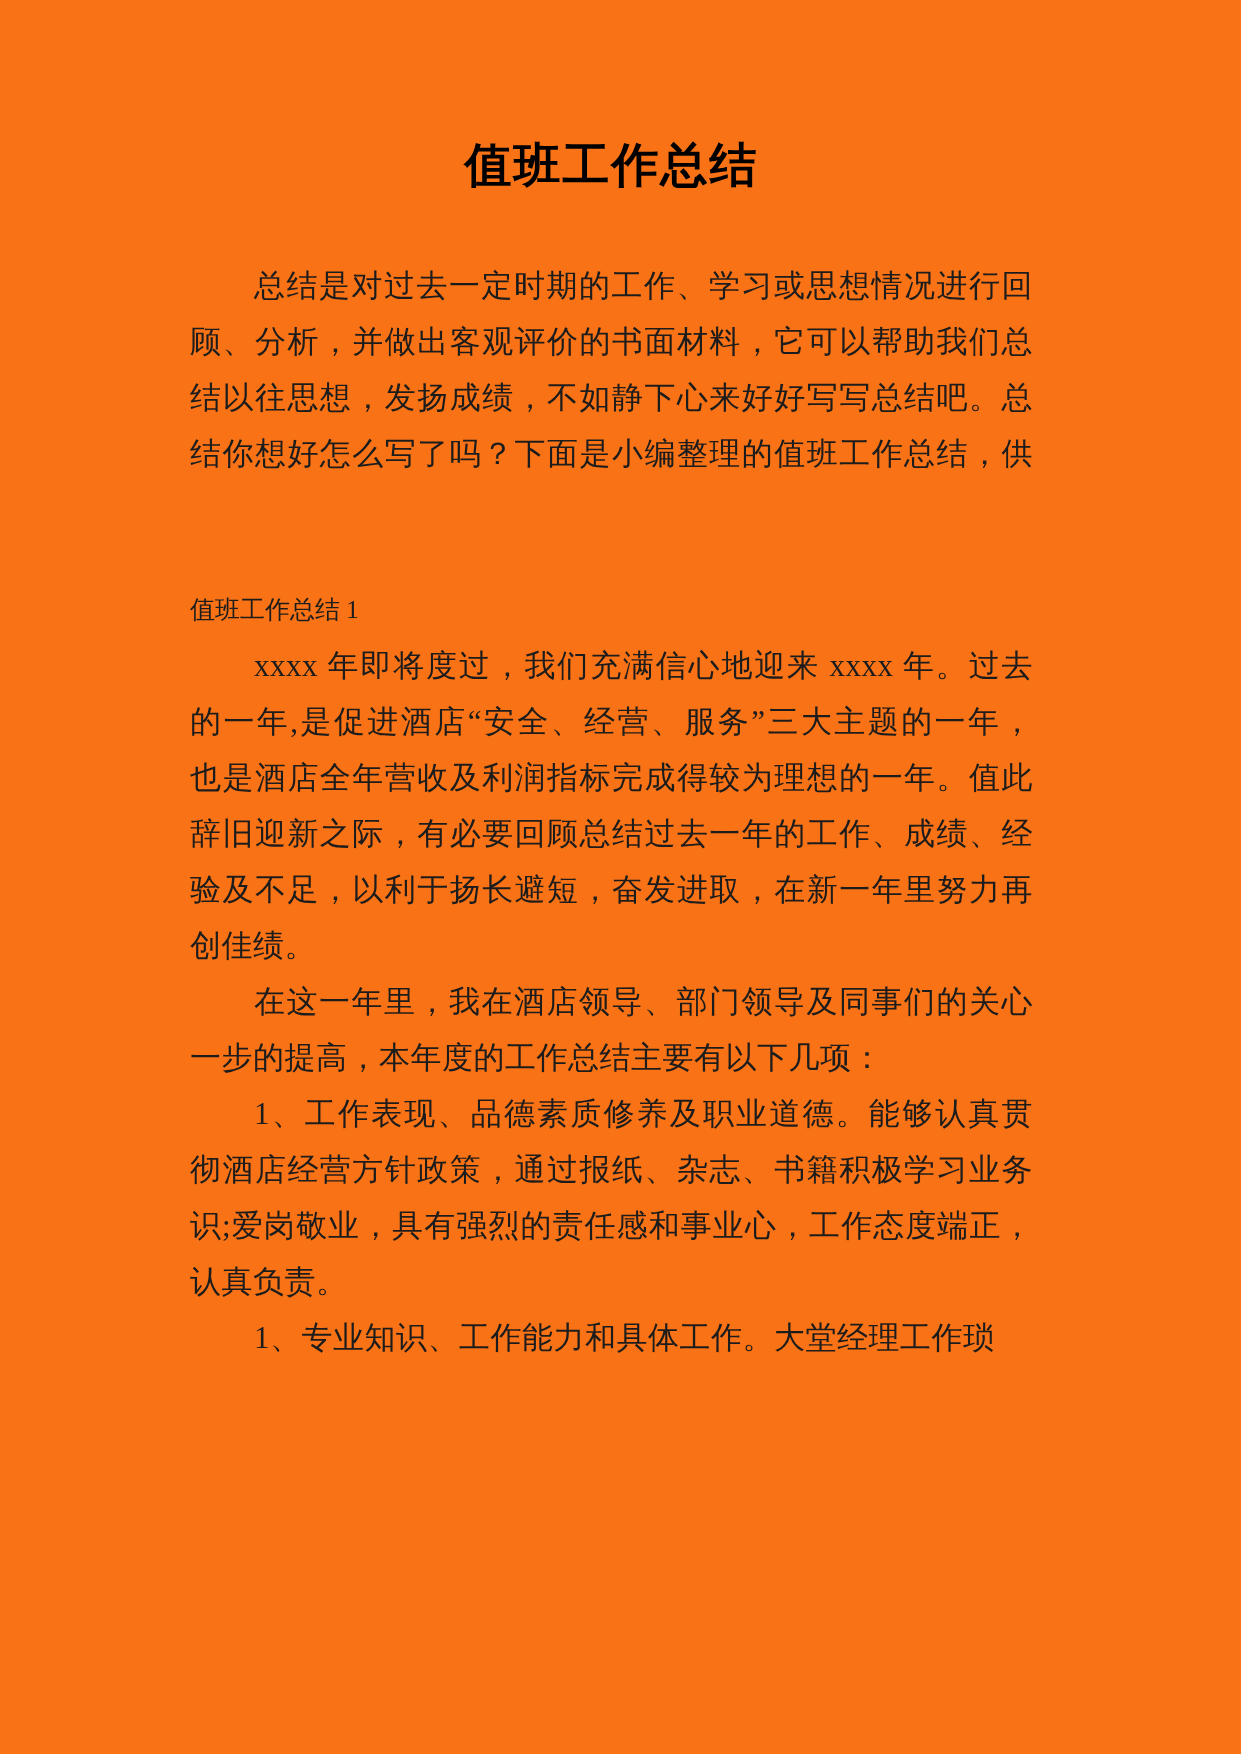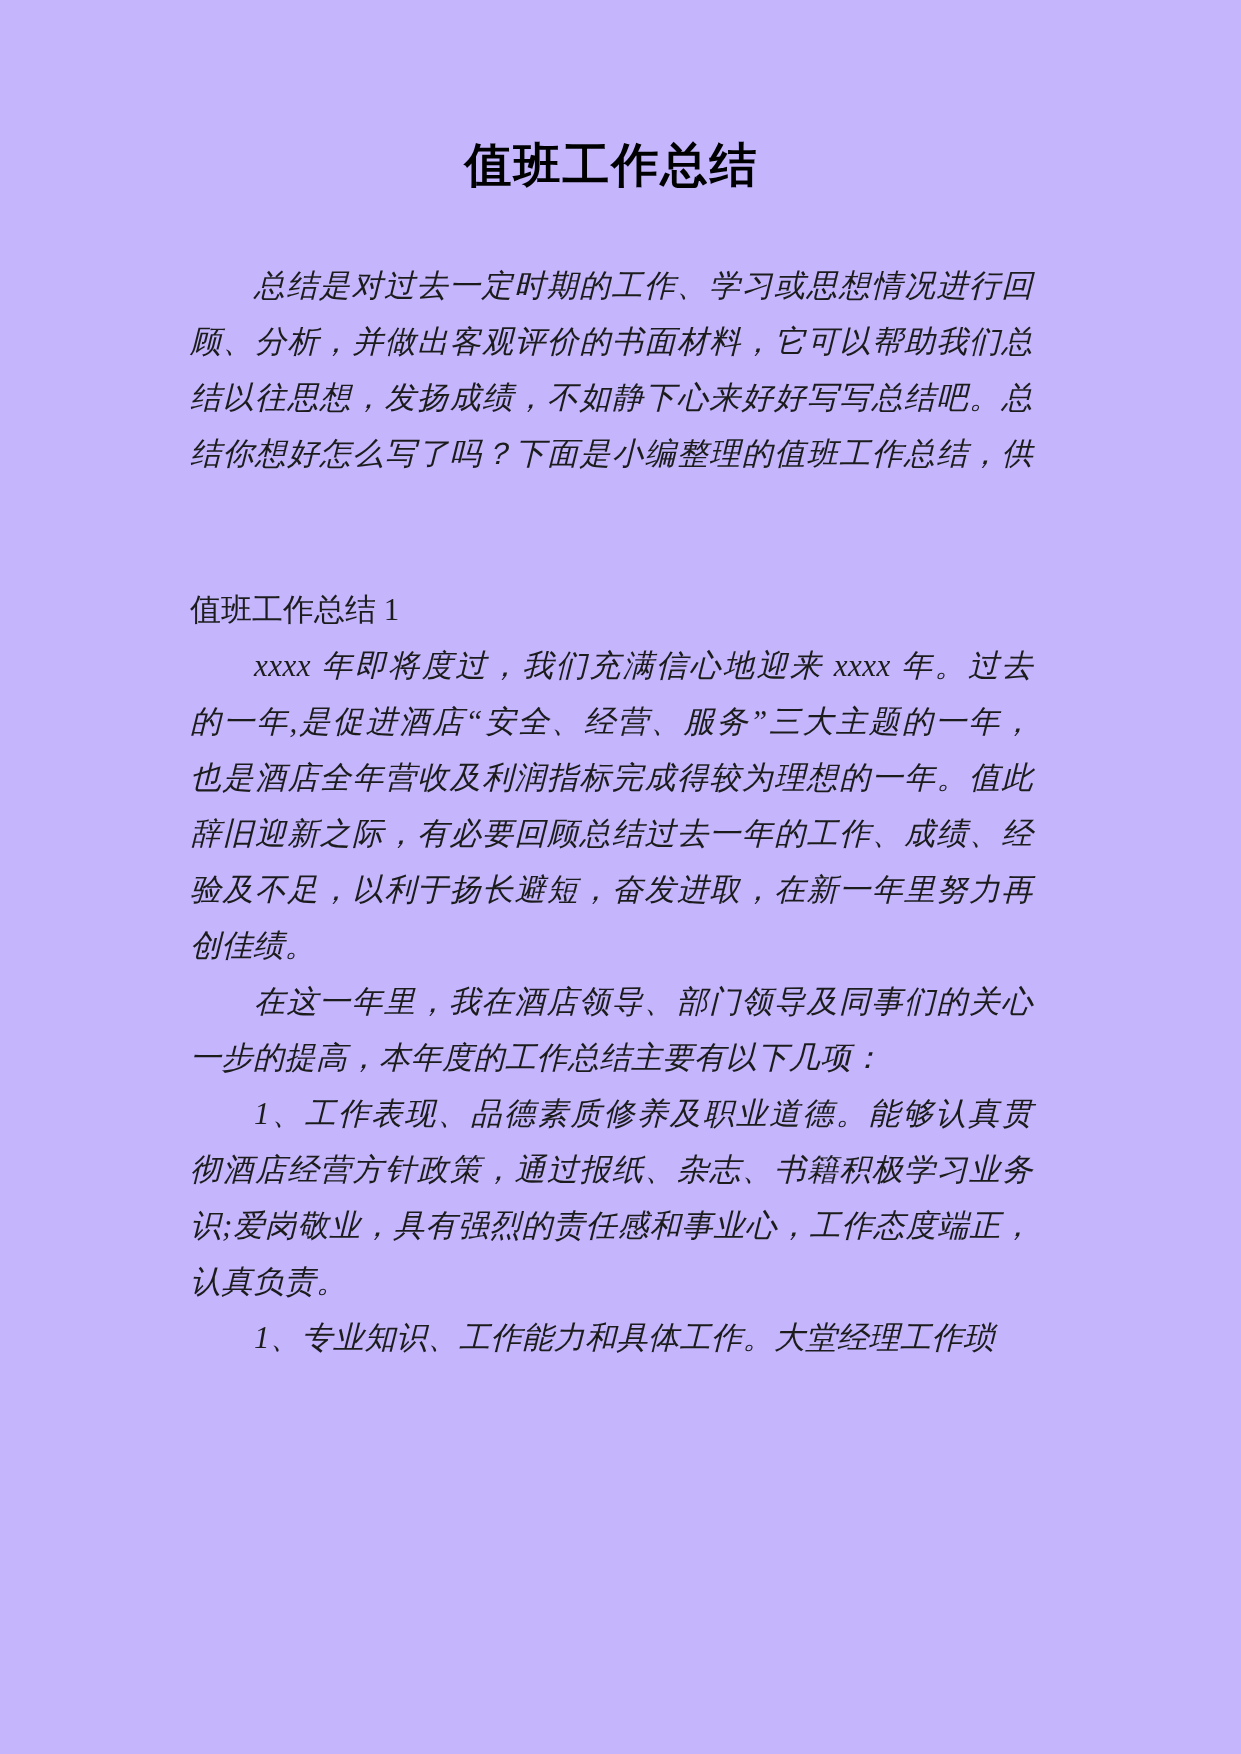--- a/index.html
+++ b/index.html
@@ -5,21 +5,21 @@
   html, body {
     margin: 0;
     padding: 0;
     background: #ffffff;
   }
   .page {
     position: relative;
     width: 1241px;
     height: 1754px;
     margin: 0 auto;
-    background: #c4b5fd;
+    background: #f97316;
     overflow: hidden;
     font-family: "Liberation Serif", "DejaVu Serif", serif;
     color: #1c1c1c;
   }
   .content {
     padding: 0 208px 0 190px; 
   }
   .doc-title {
     padding-top: 134px;
     font-size: 47px;
@@ -28,28 +28,27 @@
     text-align: center;
     color: #000000;
     letter-spacing: 2px;
   }
   .doc-body {
     font-size: 31px;
   }
   .para {
     margin: 0;
     text-align: justify;
-    font-style: italic;
   }
   .para.first {
     margin-top: 62px;
   }
   .h2 {
     margin-top: 100px;
-    font-size: 31px;
+    font-size: 25px;
     line-height: 56px;
     font-weight: 400;
     text-align: left;
   }
   .tline {
     line-height: 56px;
     text-align: justify;
     text-align-last: justify;
     text-justify: inter-character;
     letter-spacing: 0.5px;

